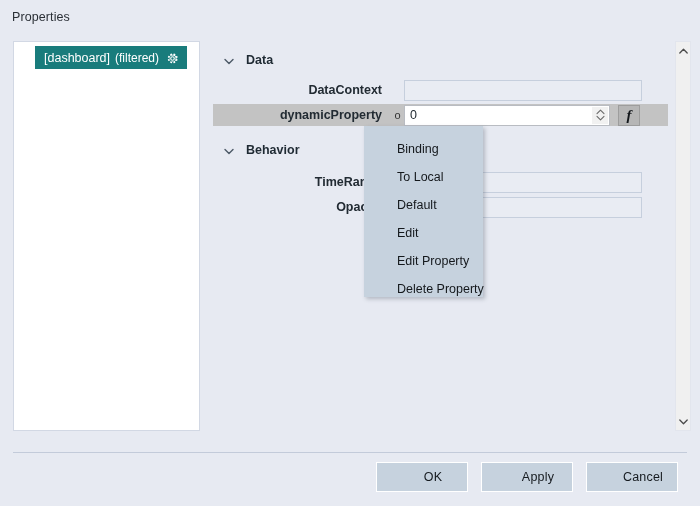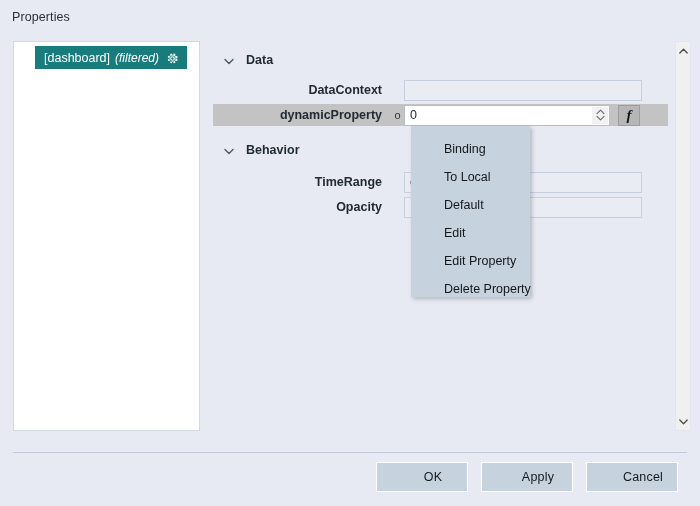--- a/index.html
+++ b/index.html
@@ -41,21 +41,20 @@
     color: #ffffff;
     display: flex;
     align-items: center;
     padding: 0 8px 0 9px;
     white-space: nowrap;
     font-size: 12.5px;
     cursor: default;
   }
   #tree-item .t-name { }
   #tree-item .t-filtered {
-    font-style: italic;
     margin-left: 5px;
     font-size: 12px;
   }
   .gear-glyph {
     margin-left: 7px;
     display: inline-block;
     width: 13px; height: 13px;
     position: relative;
     top: 1px;
   }
@@ -162,21 +161,20 @@
 
   
   #context-menu {
     position: absolute;
     left: 364px; top: 126px;
     width: 119px; height: 171px;
     background: #c6d2de;
     box-shadow: 2px 2px 4px rgba(60,70,85,0.30);
     z-index: 40;
     padding-top: 9px;
-    margin-left: 47px;
   }
   .menu-item {
     height: 28px;
     display: flex;
     align-items: center;
     padding-left: 33px;
     font-size: 12.5px;
     color: #14181c;
     white-space: nowrap;
     cursor: pointer;

